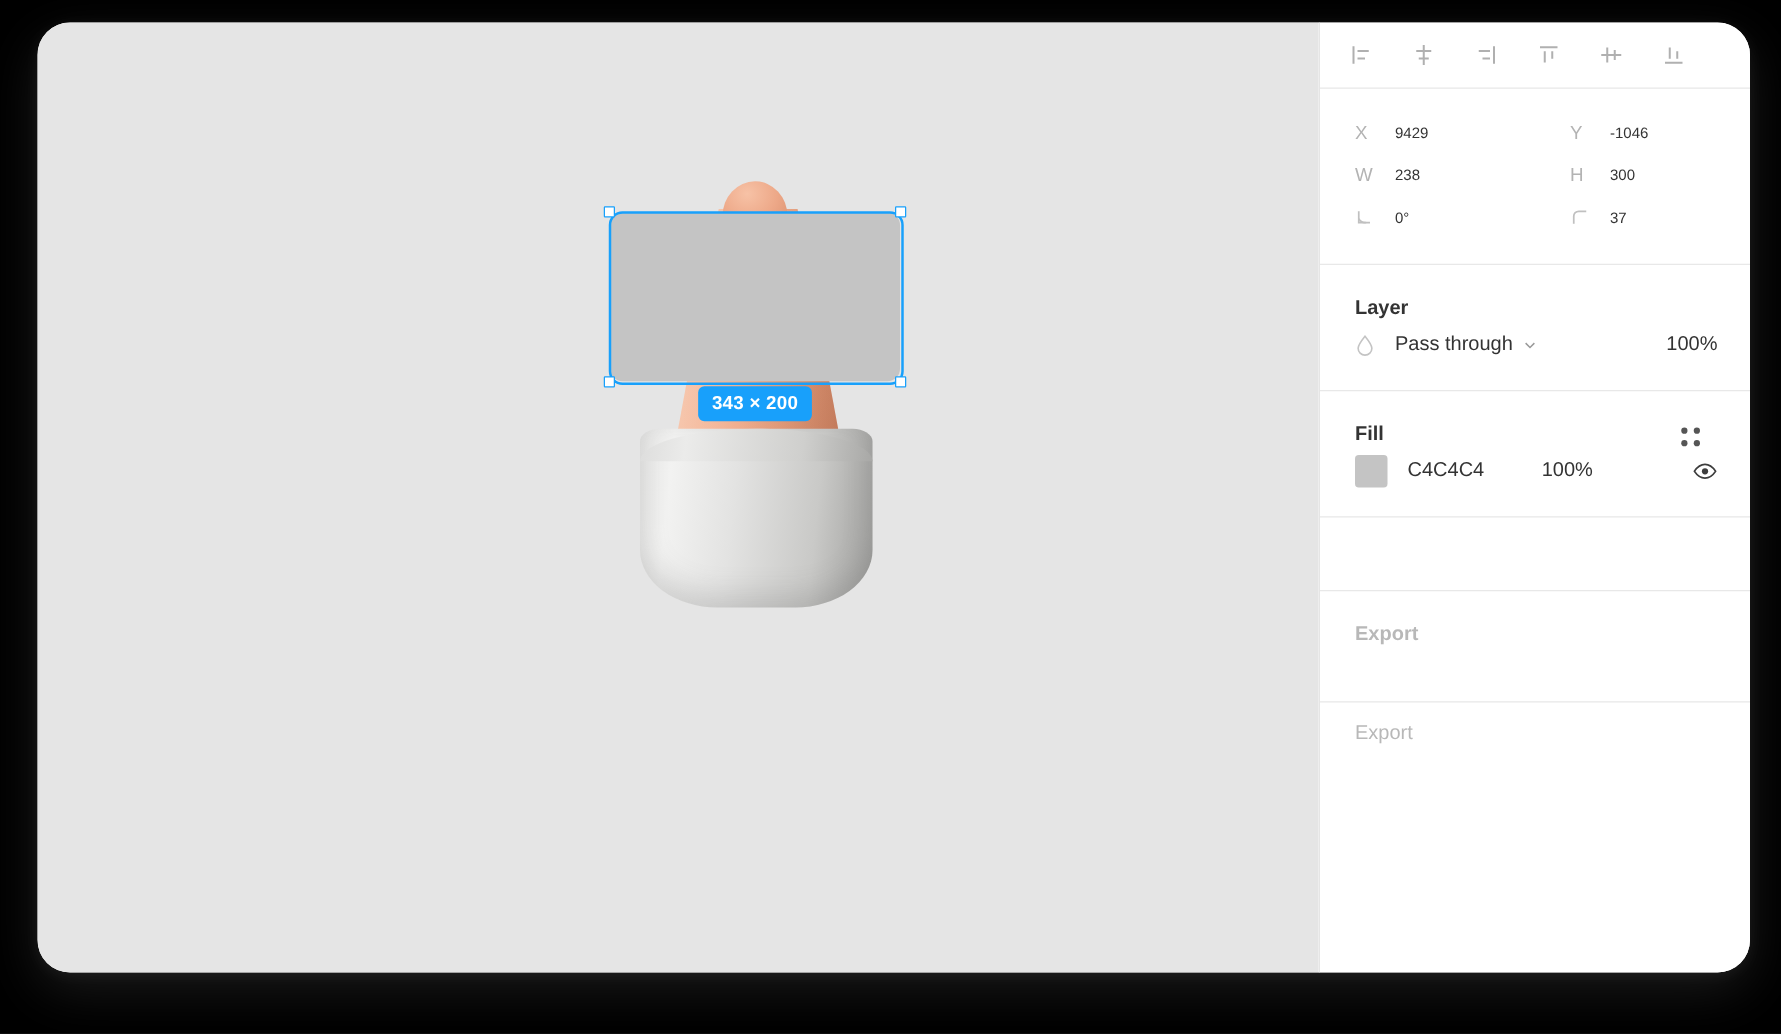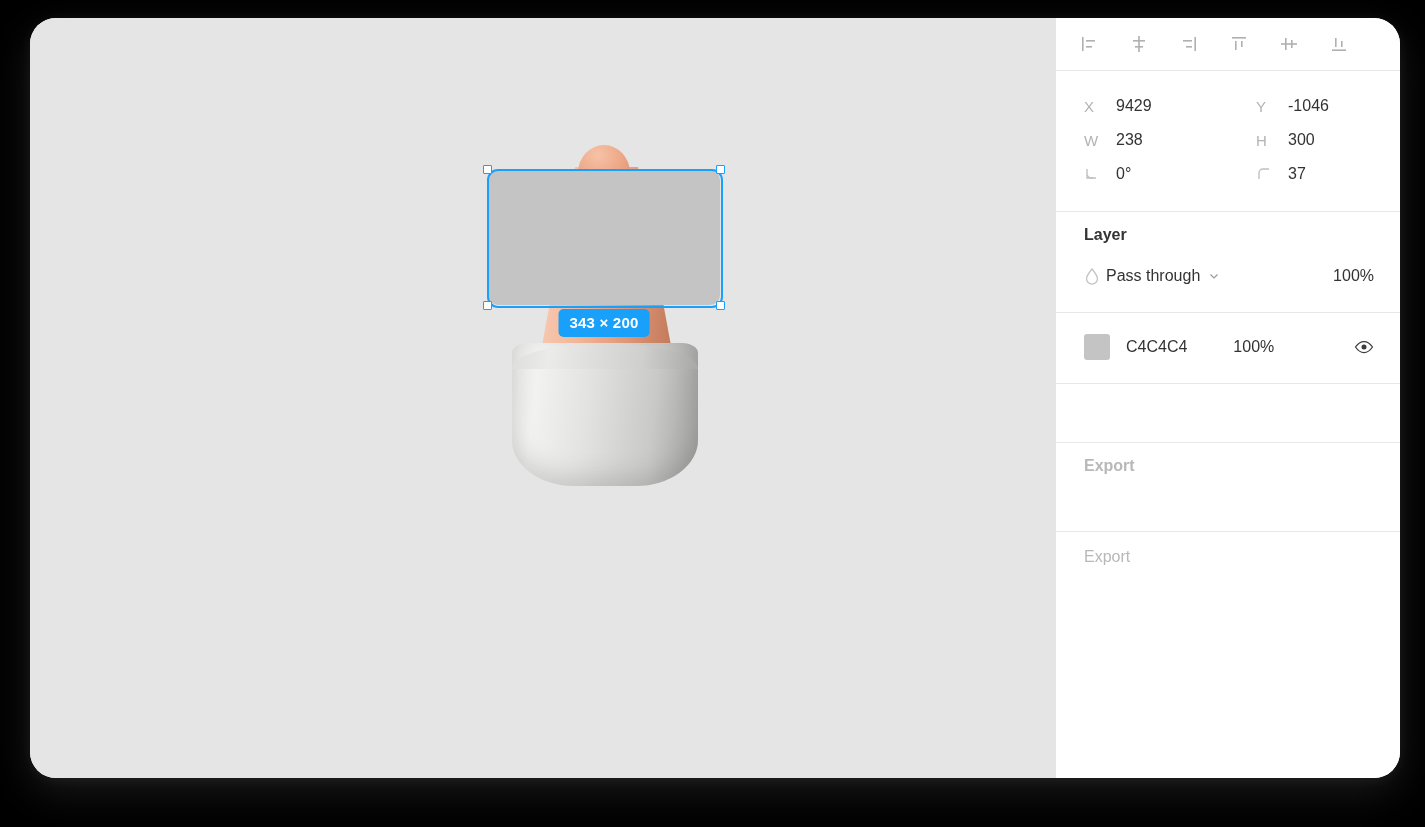--- a/index.html
+++ b/index.html
@@ -208,32 +208,32 @@
   .prop-label {
     width: 32px;
     color: #b3b3b3;
     font-size: 15px;
     flex: 0 0 auto;
     display: flex;
     align-items: center;
   }
   .prop-value {
     color: #333333;
-    font-size: 16px;
+    font-size: 12px;
     white-space: nowrap;
   }
   .prop-label svg { display: block; }
 
   
   .section {
     padding: 14px 0 16px 0;
   }
   .section-head {
     display: flex;
-    align-items: flex-start;
+    align-items: flex-end;
     justify-content: space-between;
     padding: 0 40px 0 28px;
     height: 30px;
   }
   .section-title {
     font-size: 16px;
     font-weight: bold;
     color: #333333;
   }
   .section-title.muted {
@@ -243,21 +243,21 @@
     display: flex;
     align-items: center;
     height: 40px;
     padding: 0 26px 0 28px;
   }
 
   .blend-icon { width: 22px; flex: 0 0 auto; display:flex; align-items:center; }
   .blend-name {
     font-size: 16px;
     color: #333333;
-    margin-left: 0;
+    margin-left: 10px;
   }
   .chevron { margin-left: 8px; display: flex; align-items: center; }
   .opacity-val {
     margin-left: auto;
     font-size: 16px;
     color: #333333;
   }
 
   .fill-swatch {
     width: 26px;
@@ -452,20 +452,29 @@
             <path d="M2.5 4.5 L6 8 L9.5 4.5" fill="none" stroke="#9a9a9a" stroke-width="1.2"></path>
           </svg>
         </span>
         <span class="opacity-val">100%</span>
       </div>
     </div>
 
     <div class="divider"></div>
 
     <div class="section">
+      <div class="section-head">
+        <span class="section-title">Fill</span>
+        <span class="grid-dots">
+          <i></i>
+            <i></i>
+            <i></i>
+            <i></i>
+        </span>
+      </div>
       <div class="section-row">
         <span class="fill-swatch" style="background: rgb(196, 196, 196);"></span>
         <span class="fill-hex">C4C4C4</span>
         <span class="fill-opacity">100%</span>
         <span class="fill-eye">
           <svg width="20" height="14" viewBox="0 0 20 14">
             <path d="M1.5 7 C4.5 2.5 8 1.5 10 1.5 C12 1.5 15.5 2.5 18.5 7 C15.5 11.5 12 12.5 10 12.5 C8 12.5 4.5 11.5 1.5 7 Z" fill="none" stroke="#3d3d3d" stroke-width="1.25"></path>
             <circle cx="10" cy="7" r="2.5" fill="#3d3d3d"></circle>
           </svg>
         </span>

